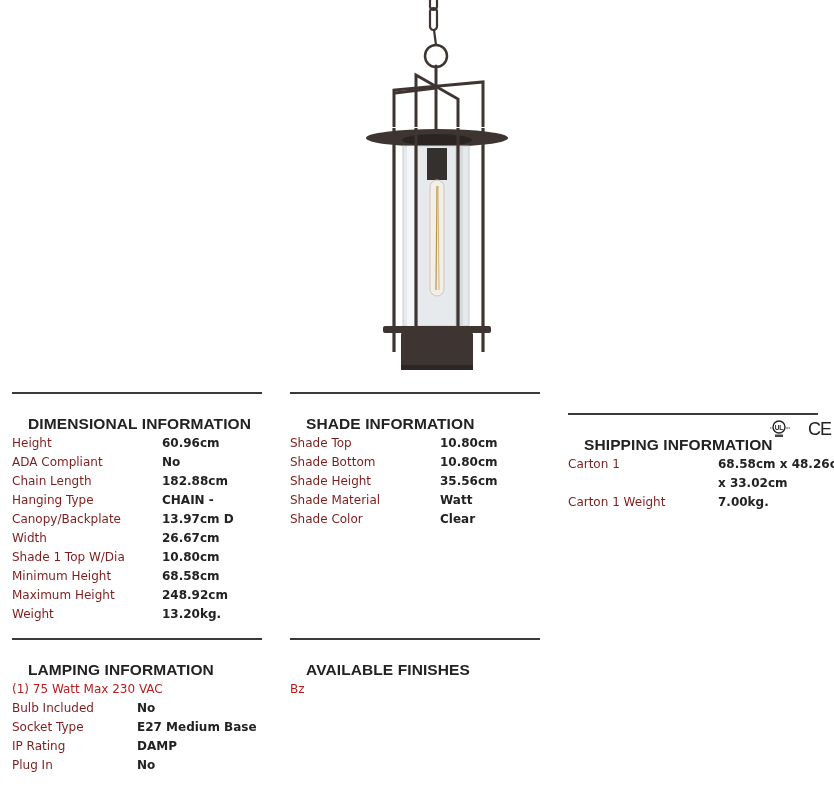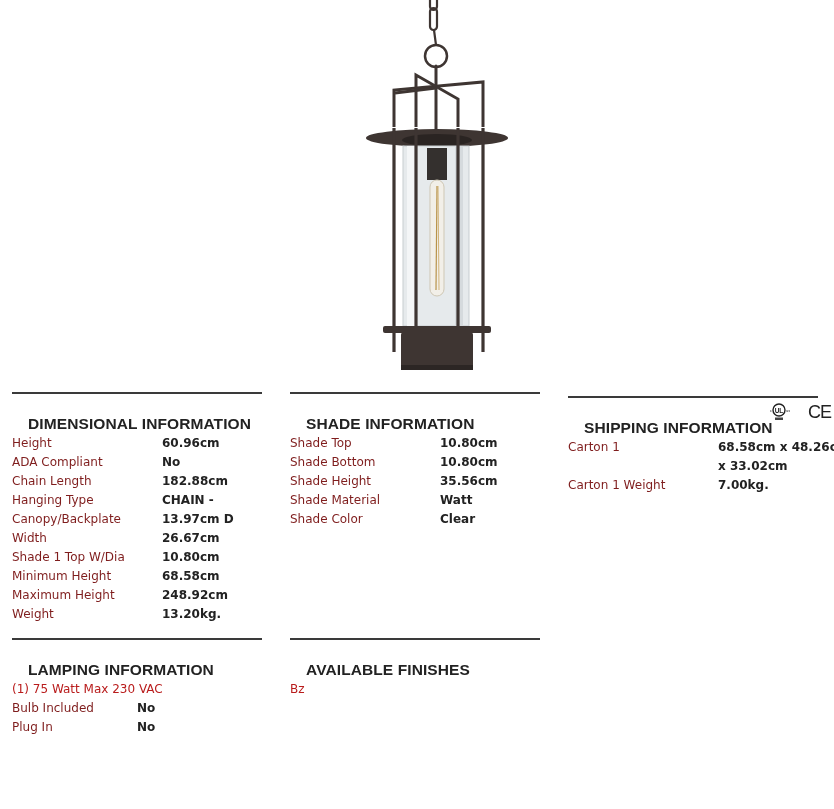--- a/index.html
+++ b/index.html
@@ -141,21 +141,21 @@
         <span class="lbl">Shade Material</span>
         <span class="val">Watt</span>
       </div>
     <div class="row">
         <span class="lbl">Shade Color</span>
         <span class="val">Clear</span>
       </div>
   </div>
 </section>
 
-<section class="section" style="left:568px; top:396px;">
+<section class="section" style="left:568px; top:413px;">
   <div class="rule"></div>
   <h2>SHIPPING INFORMATION</h2>
   <div class="cert-icons">
     <span class="ul-mark">
       <svg width="22" height="20" viewBox="0 0 22 20">
         <circle cx="11" cy="8" r="6" fill="none" stroke="#222" stroke-width="1.4"></circle>
         <text x="11" y="10.5" font-size="6.5" text-anchor="middle" font-family="Liberation Sans, sans-serif" font-weight="bold" fill="#222">UL</text>
         <text x="2" y="10" font-size="4" font-family="Liberation Sans, sans-serif" fill="#222">c</text>
         <text x="18" y="10" font-size="4" font-family="Liberation Sans, sans-serif" fill="#222">us</text>
         <rect x="7" y="15.5" width="8" height="2.5" fill="#444"></rect>
@@ -181,20 +181,28 @@
 <section class="section" style="left:12px; top:638px;">
   <div class="rule"></div>
   <h2>LAMPING INFORMATION</h2>
   <div class="rows lamp-rows">
     <div class="plain">(1) 75 Watt Max 230 VAC</div>
     <div class="row">
         <span class="lbl">Bulb Included</span>
         <span class="val">No</span>
       </div>
     <div class="row">
+        <span class="lbl">Socket Type</span>
+        <span class="val">E27 Medium Base</span>
+      </div>
+    <div class="row">
+        <span class="lbl">IP Rating</span>
+        <span class="val">DAMP</span>
+      </div>
+    <div class="row">
         <span class="lbl">Plug In</span>
         <span class="val">No</span>
       </div>
   </div>
 </section>
 
 <section class="section" style="left:290px; top:638px;text-align:right;">
   <div class="rule"></div>
   <h2>AVAILABLE FINISHES</h2>
   <div class="rows">

